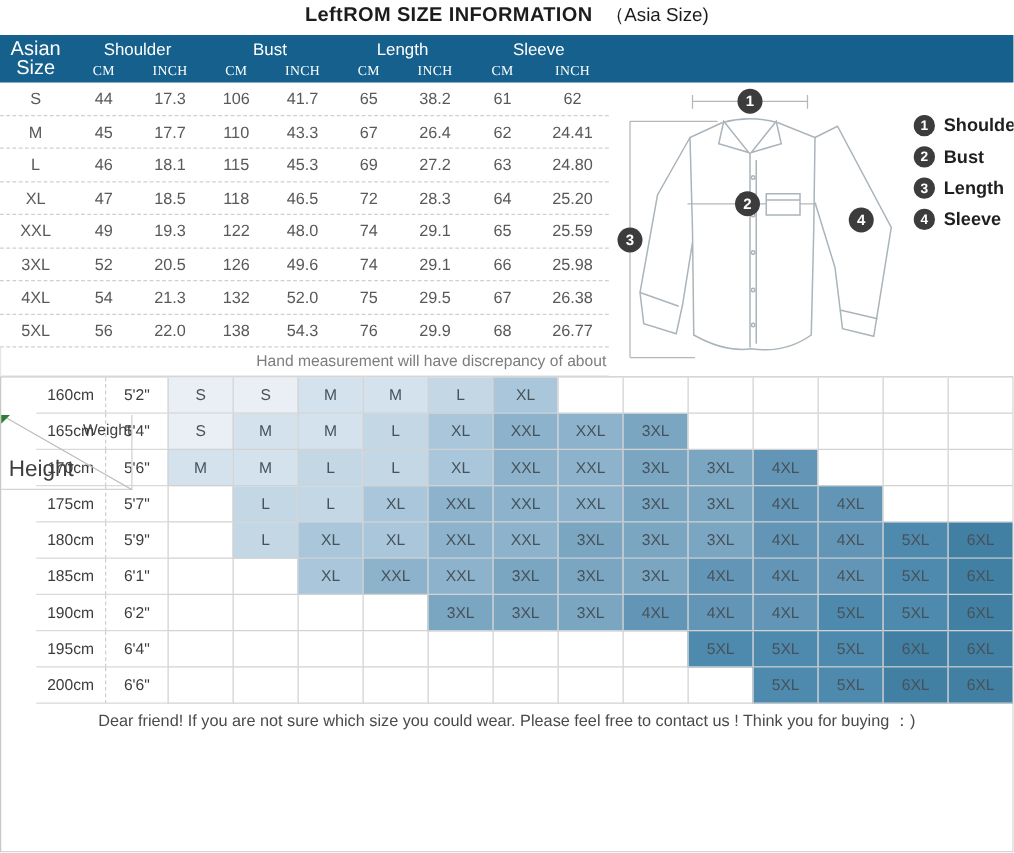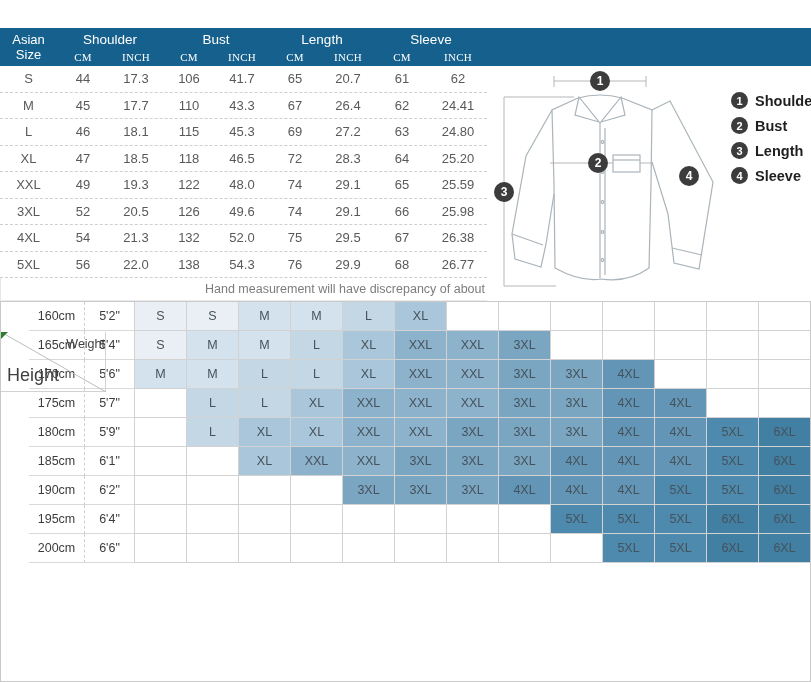--- a/index.html
+++ b/index.html
@@ -10,21 +10,21 @@
   .t1-title{position:absolute;top:3px;left:0;width:100%;text-align:center;font-size:16px;color:#1c1c1c;}
   .t1-title .main{font-weight:bold;letter-spacing:.3px;}
   .t1-title .suffix{font-weight:400;font-size:15px;margin-left:6px;}
 
   .t1-band{position:absolute;top:28px;left:0;width:811px;height:38px;background:#15608c;color:#fff;}
   .t1-cols-a{display:grid;grid-template-columns:57px 106px 106px 106px 112px;height:20px;align-items:end;}
   .t1-cols-b{display:grid;grid-template-columns:57px 52px 54px 52px 54px 52px 54px 54px 58px;height:18px;align-items:center;}
   .t1-band .gcell{text-align:center;font-size:13.5px;padding-bottom:1px;}
   .t1-band .ucell{text-align:center;font-size:11px;letter-spacing:.3px;font-family:Liberation Serif, serif;}
   .t1-sizecell{position:absolute;top:0;left:0;width:57px;height:38px;display:flex;align-items:center;justify-content:center;
-               text-align:center;font-size:13px;line-height:15px;padding:0 8px;box-sizing:border-box;}
+               text-align:center;font-size:16px;line-height:15px;padding:0 8px;box-sizing:border-box;}
 
   .t1-body{position:absolute;top:66px;left:0;width:487px;}
   .t1-row{height:26.5px;align-items:center;border-bottom:1px dashed #cfcfcf;box-sizing:border-box;}
   .t1-row div{text-align:center;font-size:13px;color:#595959;}
   .t1-note{position:absolute;top:278px;left:0;width:487px;height:23px;line-height:23px;text-align:right;
            font-size:12.5px;color:#7d7d7d;border-left:1px solid #e6e6e6;border-bottom:1px solid #ececec;box-sizing:border-box;padding-right:2px;}
 
   
   .shirt{position:absolute;left:486px;top:64px;}
   .legend{position:absolute;left:731px;top:88px;}
@@ -63,20 +63,24 @@
   .t2-note{height:27px;line-height:27px;text-align:center;font-size:13px;color:#4a4a4a;}
 
   .dc{display:contents;}
   svg text{font-family:"Liberation Sans","DejaVu Sans",sans-serif;}
 </style>
 </head>
 <body>
 
 <div class="canvas">
 
+  <div class="t1-title">
+    <span class="main">LeftROM SIZE INFORMATION</span>
+    <span class="suffix">（Asia Size)</span>
+  </div>
 
   <div class="t1-band">
     <div class="t1-cols-a">
       <div></div>
 
     <div class="gcell">Shoulder</div>
         <div class="gcell">Bust</div>
         <div class="gcell">Length</div>
         <div class="gcell">Sleeve</div>
       </div>
@@ -94,21 +98,21 @@
       </div>
     <div class="t1-sizecell">Asian Size</div>
   </div>
 
   <div class="t1-body">
 
       <div class="t1-row t1-cols-b">
         <div>S</div>
         <div class="dc">
           
-        <div>44</div><div>17.3</div><div>106</div><div>41.7</div><div>65</div><div>20.7</div><div>61</div><div>62</div></div>
+        <div>44</div><div>17.3</div><div>106</div><div>41.7</div><div>65</div><div>38.2</div><div>61</div><div>62</div></div>
       </div>
 
       <div class="t1-row t1-cols-b">
         <div>M</div>
         <div class="dc">
           
         <div>45</div><div>17.7</div><div>110</div><div>43.3</div><div>67</div><div>26.4</div><div>62</div><div>24.41</div></div>
       </div>
 
       <div class="t1-row t1-cols-b">
@@ -300,15 +304,16 @@
 
         <div class="t2-row t2-cols">
           <div class="hcell">200cm</div>
           <div class="hcell ft">6'6"</div>
           <div class="dc">
             
           <div class="scell"></div><div class="scell"></div><div class="scell"></div><div class="scell"></div><div class="scell"></div><div class="scell"></div><div class="scell"></div><div class="scell"></div><div class="scell"></div><div class="scell" style="background: rgb(78, 138, 173);">5XL</div><div class="scell" style="background: rgb(78, 138, 173);">5XL</div><div class="scell" style="background: rgb(65, 127, 163);">6XL</div><div class="scell" style="background: rgb(65, 127, 163);">6XL</div></div>
         </div>
       </div>
 
+    <div class="t2-note">Dear friend! If you are not sure which size you could wear. Please feel free to contact us ! Think you for buying ：)</div>
   </div>
 
 </div>
 
 </body></html>

